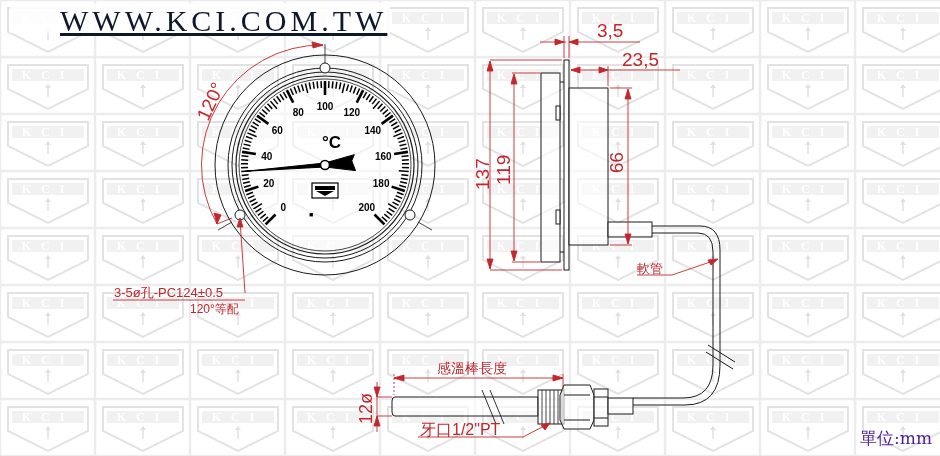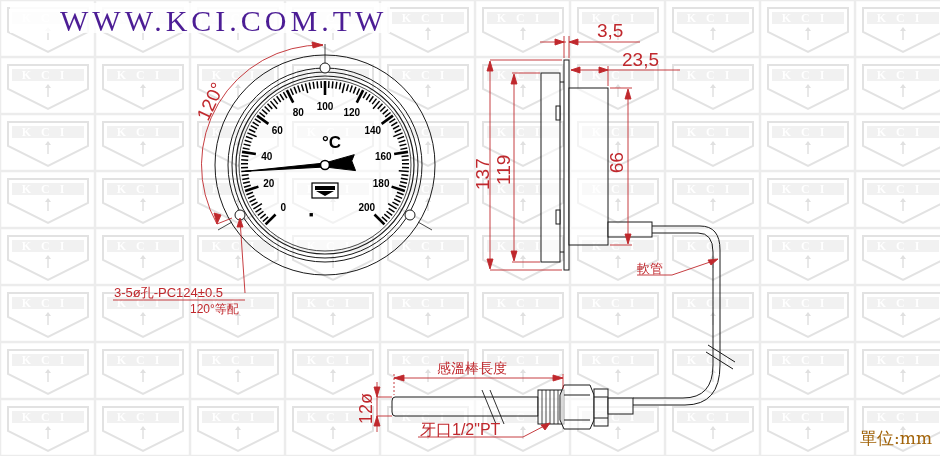--- a/index.html
+++ b/index.html
@@ -1,20 +1,20 @@
 <!DOCTYPE html>
 <html><head>
 <meta charset="utf-8">
 <style>
   html,body{margin:0;padding:0;background:#ffffff;}
   body{width:940px;height:456px;overflow:hidden;position:relative;font-family:"Liberation Sans",sans-serif;}
   #canvas{position:absolute;left:0;top:0;width:940px;height:456px;}
   .lbl-red{fill:#c0282d;font-family:"Liberation Sans",sans-serif;}
-  .watermark-text{position:absolute;left:60px;top:4px;font-family:"Liberation Serif",serif;font-size:30px;letter-spacing:4px;color:#4c1d95;white-space:nowrap;}
-  .unit-label{position:absolute;right:8px;bottom:6px;font-family:"DejaVu Serif",serif;font-size:17px;color:#a16207;}
+  .watermark-text{position:absolute;left:60px;top:4px;font-family:"Liberation Serif",serif;font-size:30px;letter-spacing:4px;color:#0f172a;white-space:nowrap;text-decoration:underline;}
+  .unit-label{position:absolute;right:8px;bottom:6px;font-family:"DejaVu Serif",serif;font-size:17px;color:#4c1d95;}
 </style>
 </head>
 <body>
 
 <svg id="canvas" viewBox="0 0 940 456" xmlns="http://www.w3.org/2000/svg">
   <defs>
     <pattern id="kci-tile" x="0" y="0" width="95" height="57" patternUnits="userSpaceOnUse">
       <rect x="0.5" y="0.5" width="94" height="56" fill="none" stroke="#ececec" stroke-width="1.5"></rect>
       <path d="M8,8 L88,8 L88,32 L48,52 L8,32 Z" fill="none" stroke="#e2e2e2" stroke-width="2"></path>
       <rect x="12" y="12" width="72" height="12" fill="#f1f1f1"></rect>

